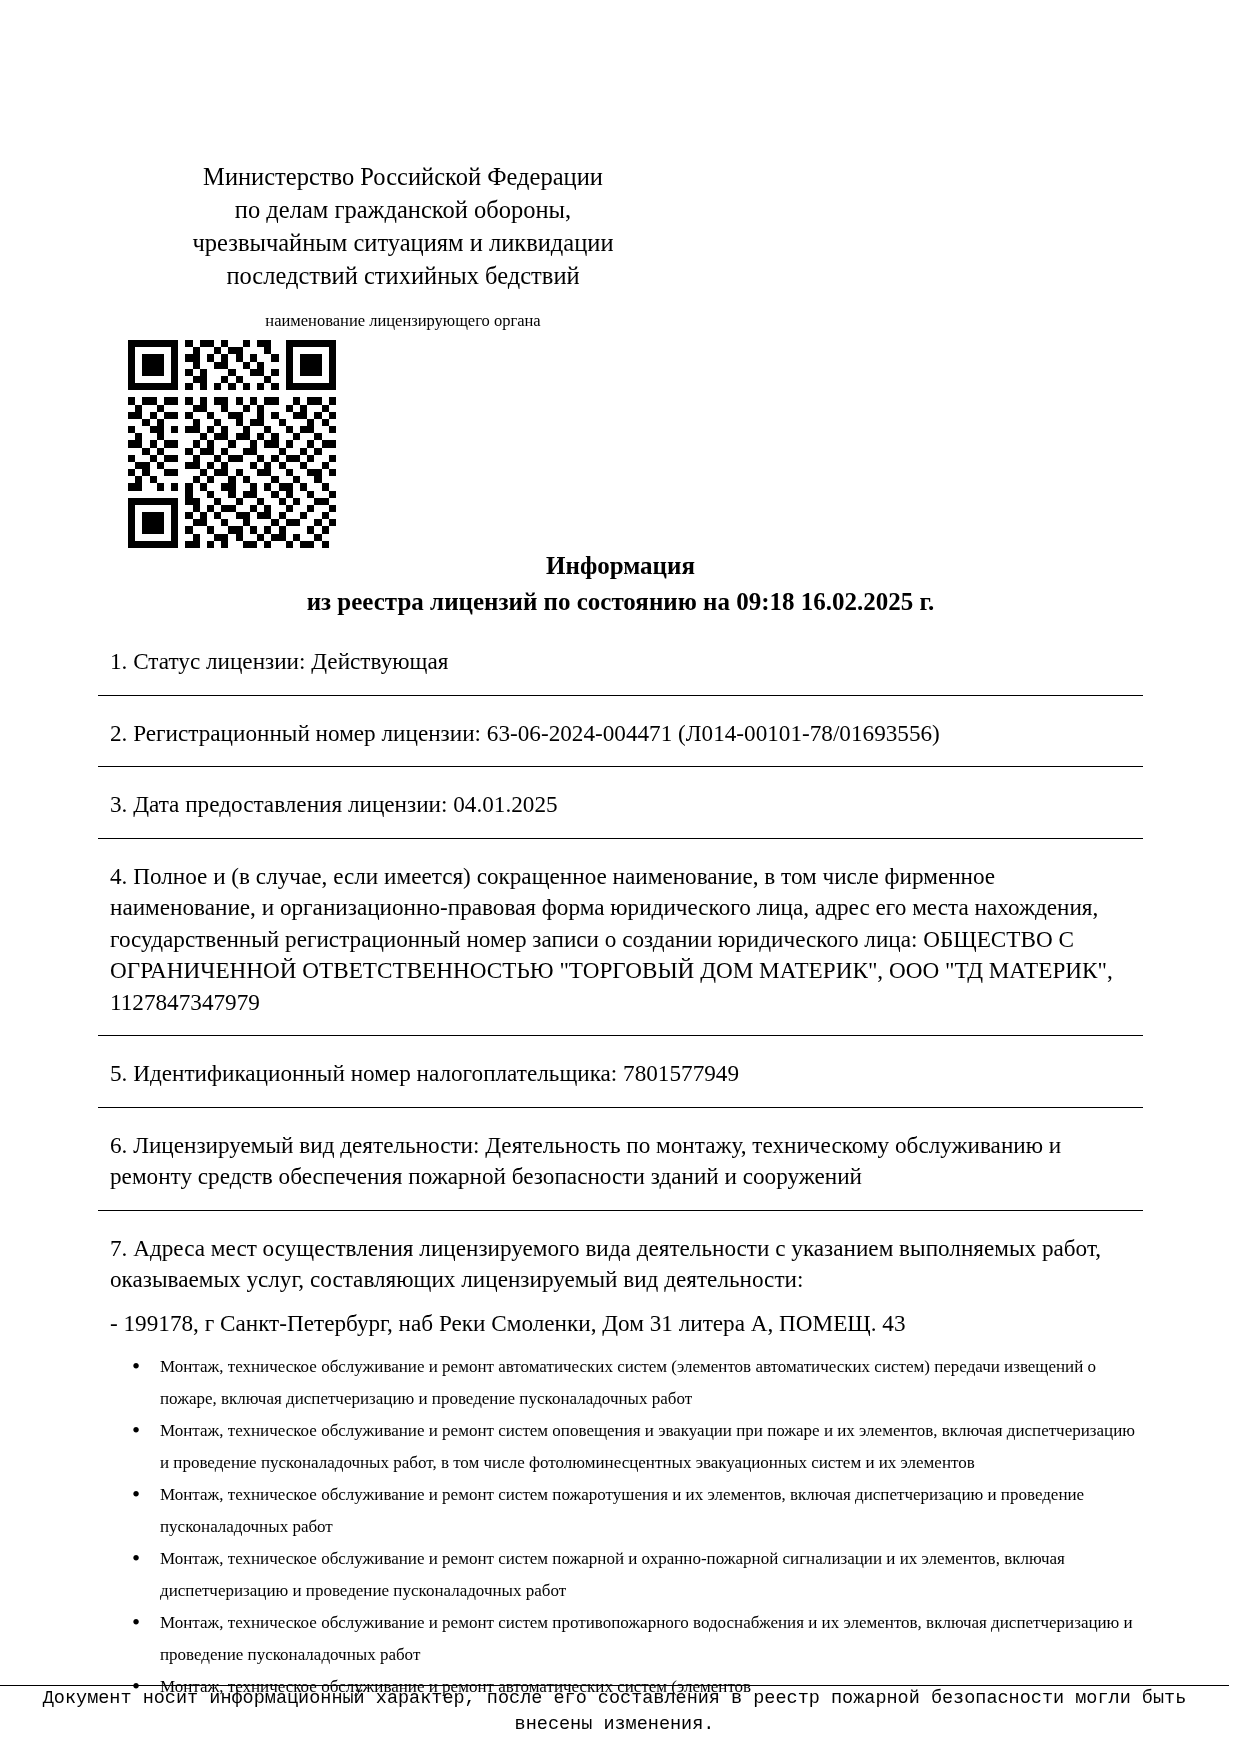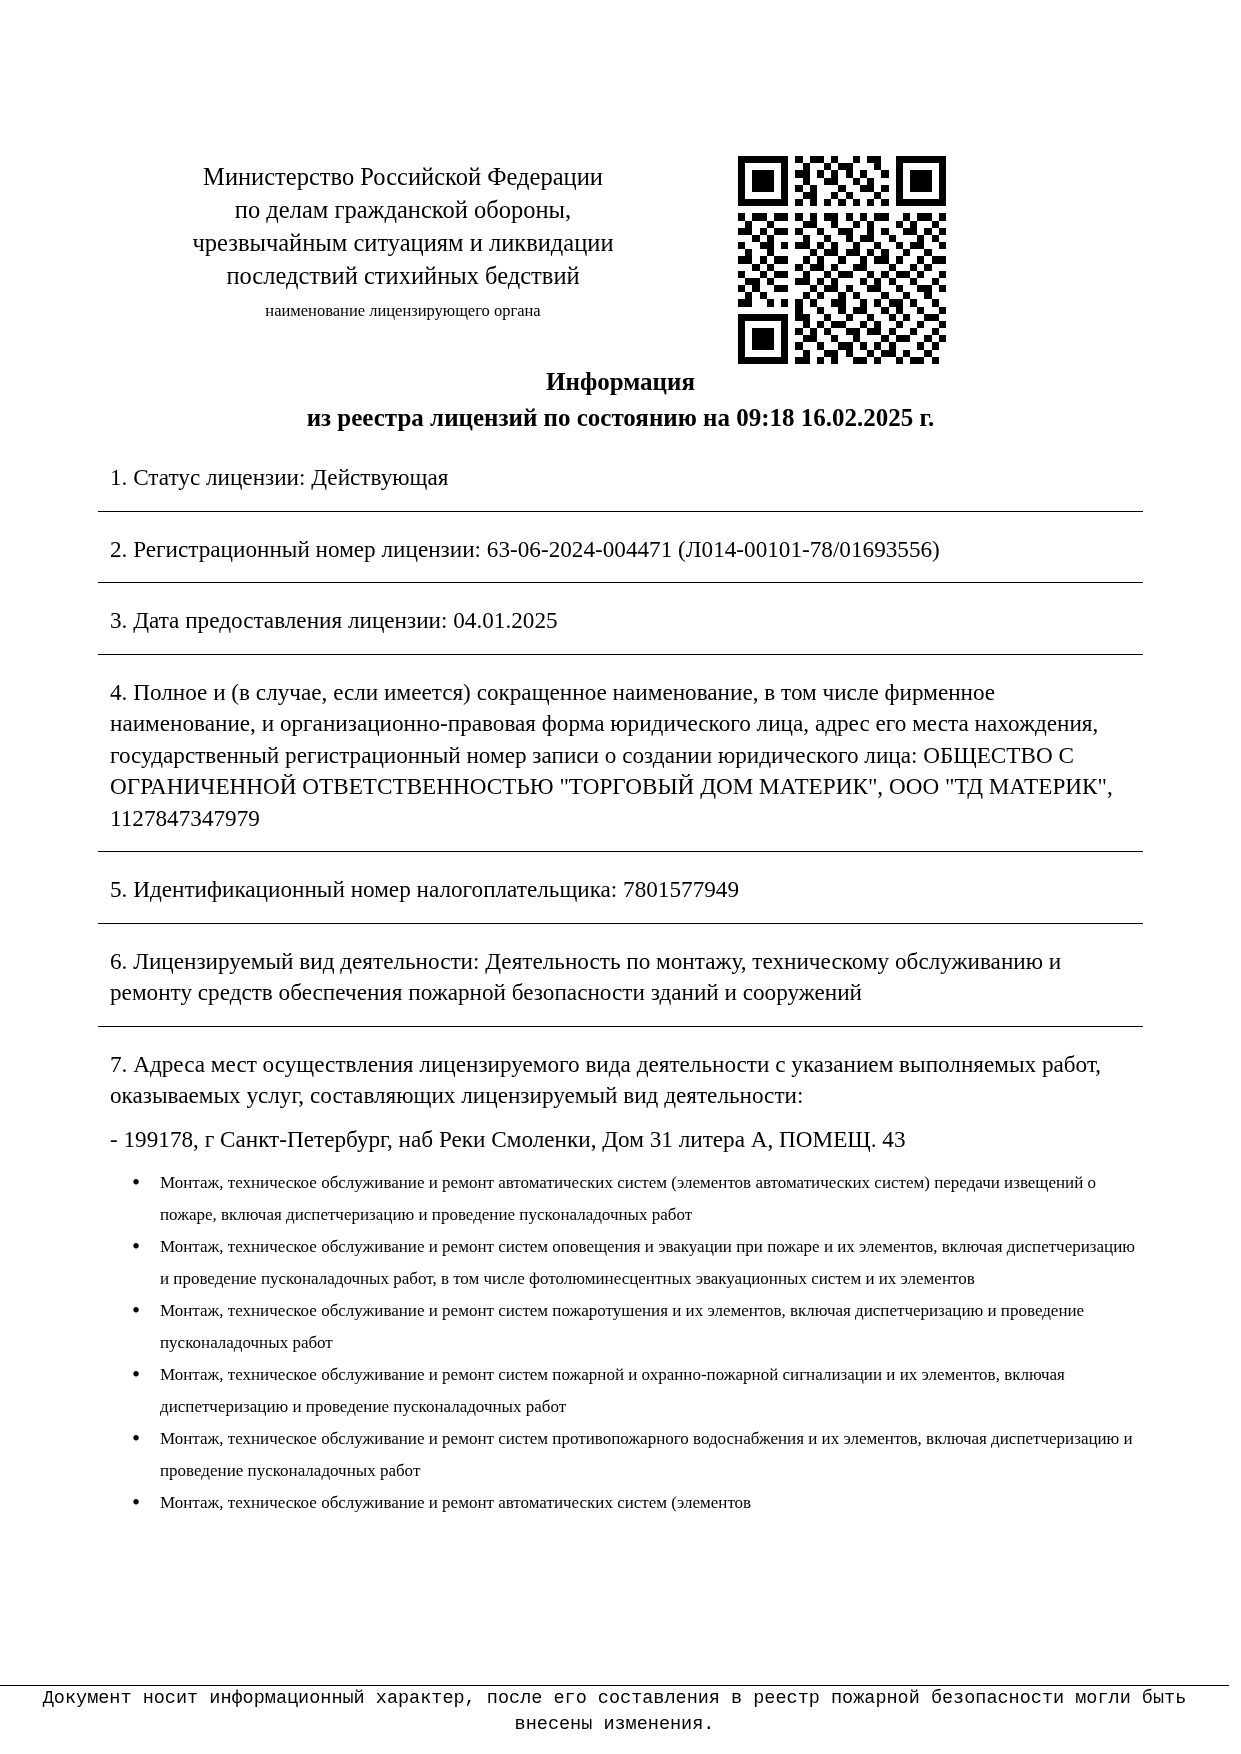--- a/index.html
+++ b/index.html
@@ -19,39 +19,39 @@
     position: absolute;
     left: 0; top: 0;
     width: 1241px;
     height: 1754px;
     box-sizing: border-box;
     padding: 150px 98px 0 98px;
   }
   
   .header {
     display: flex;
-    flex-direction: row;
+    flex-direction: column;
     align-items: flex-start;
     justify-content: flex-start;
     min-height: 210px;
   }
   .org-block {
     width: 610px;
     text-align: center;
     padding-top: 10px;
   }
   .org-line {
     font-size: 24.5px;
     line-height: 33px;
     white-space: nowrap;
   }
   .org-caption {
     font-size: 16.5px;
     line-height: 26px;
-    margin-top: 6px;
+    margin-top: 16px;
   }
   .qr-wrap {
     margin-left: 30px;
     margin-top: 6px;
   }
   .qr {
     width: 208px;
     height: 208px;
     display: block;
     background: #ffffff;

